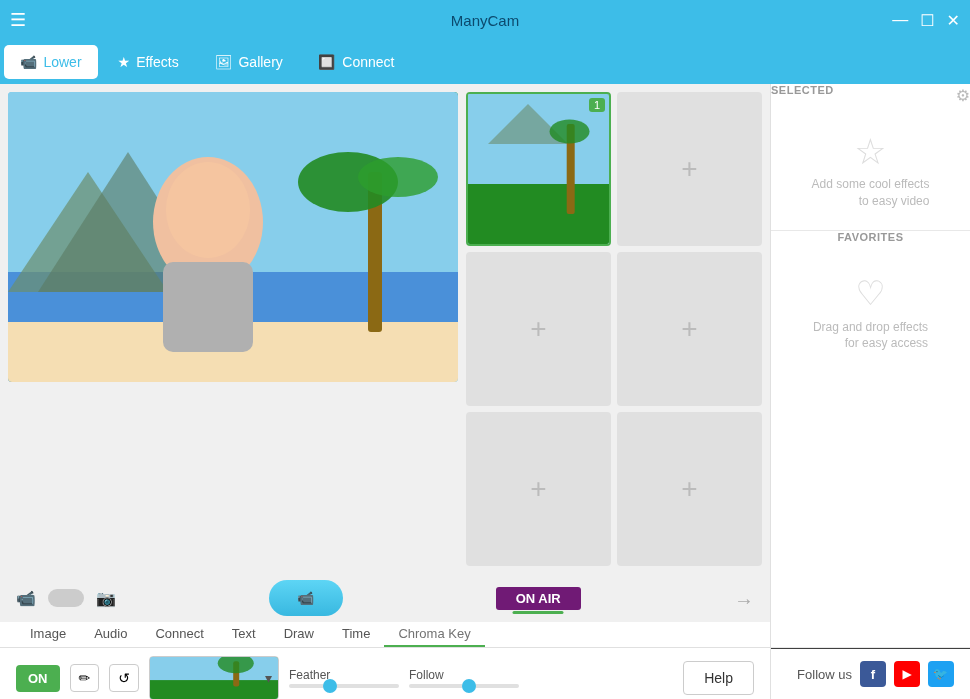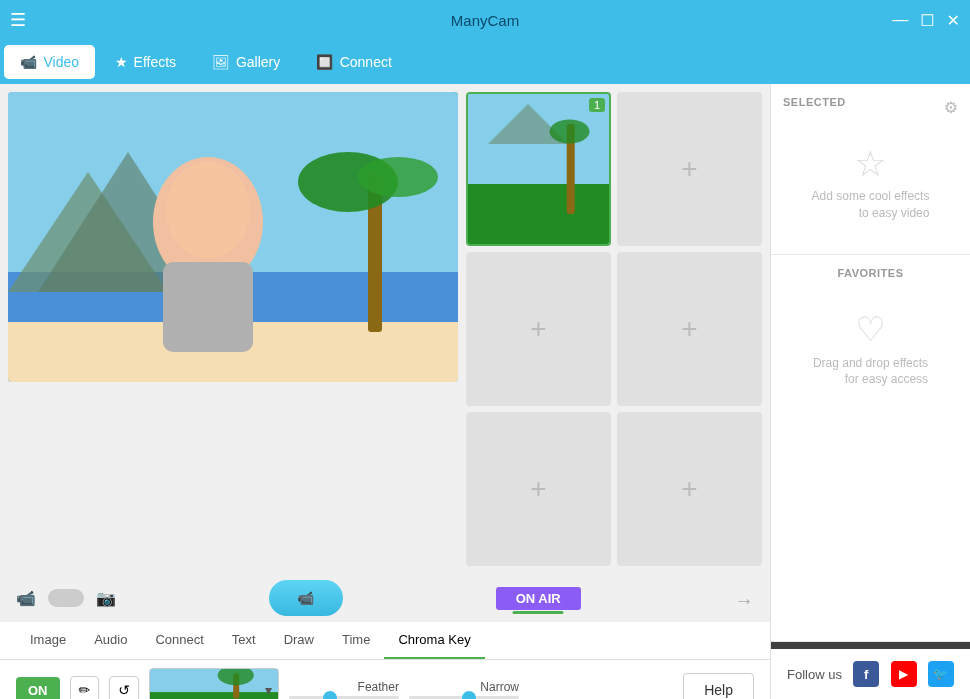--- a/index.html
+++ b/index.html
@@ -164,21 +164,21 @@
       color: white;
       font-size: 14px;
       cursor: pointer;
       display: flex;
       align-items: center;
       gap: 6px;
       margin: 0 auto;
     }
 
     .on-air-badge {
-      background: #8b5cf6;
+      background: #701a75;
       color: white;
       font-size: 13px;
       font-weight: bold;
       padding: 4px 20px;
       border-radius: 3px;
       position: relative;
     }
     .on-air-badge::after {
       content: '';
       position: absolute;
@@ -197,30 +197,30 @@
     .effects-tabs {
       display: flex;
       align-items: flex-end;
       padding: 0 16px;
       background: white;
       border-bottom: 1px solid #e0e0e0;
       gap: 0;
     }
 
     .effects-tab {
-      padding: 10px 14px;
+      padding: 4px 14px;
       font-size: 13px;
       color: #555;
       cursor: pointer;
       border-bottom: 2px solid transparent;
       white-space: nowrap;
     }
 
     .effects-tab.active {
-      color: #000000;
+      color: #737373;
       border-bottom: 2px solid #4caf50;
     }
 
     
     .chroma-controls {
       display: flex;
       align-items: center;
       padding: 8px 16px;
       background: white;
       gap: 10px;
@@ -272,21 +272,21 @@
       right: 6px;
       top: 50%;
       transform: translateY(-50%);
       color: #555;
       font-size: 14px;
     }
 
     .slider-group {
       display: flex;
       flex-direction: column;
-      align-items: flex-end;
+      align-items: flex-start;
       gap: 2px;
     }
 
     .slider-label {
       font-size: 12px;
       color: #555;
     }
 
     .help-btn {
       background: white;
@@ -302,21 +302,20 @@
     
     .right-panel {
       width: 200px;
       background: white;
       border-left: 1px solid #e0e0e0;
       display: flex;
       flex-direction: column;
     }
 
     .right-section {
-      padding: 12px;
       border-bottom: 1px solid #e8e8e8;
     }
 
     .right-section-title {
       font-size: 11px;
       color: #999;
       font-weight: 600;
       letter-spacing: 0.5px;
       text-align: center;
       margin-bottom: 10px;
@@ -369,23 +368,23 @@
     .heart-icon {
       font-size: 34px;
       color: #ddd;
     }
 
     .follow-section {
       margin-top: auto;
       padding: 12px 16px;
       display: flex;
       align-items: center;
-      justify-content: space-between;
+      justify-content: flex-end;
       gap: 8px;
-      border-top: 7px solid #404040;
+      border-top: 1px solid #404040;
     }
 
     .follow-label {
       font-size: 13px;
       color: #555;
     }
 
     .social-icon {
       width: 26px;
       height: 26px;
@@ -428,21 +427,21 @@
   <div class="titlebar-controls">
     <span>—</span>
     <span>☐</span>
     <span>✕</span>
   </div>
 </div>
 
 <div class="tabbar">
   <div class="tab active">
     <span class="tab-icon">📹</span>
-    <span>Video</span>
+    <span>Lower</span>
   </div>
   <div class="tab">
     <span class="tab-icon">★</span>
     <span>Effects</span>
   </div>
   <div class="tab">
     <span class="tab-icon">🖼</span>
     <span>Gallery</span>
   </div>
   <div class="tab">
@@ -561,21 +560,21 @@
         </svg>
         <span class="preview-thumb-arrow">▾</span>
       </div>
 
       <div class="slider-group">
         <span class="slider-label">Feather</span>
         <input type="range" min="0" max="100" value="35" style="">
       </div>
 
       <div class="slider-group">
-        <span class="slider-label">Narrow</span>
+        <span class="slider-label">Follow</span>
         <input type="range" min="0" max="100" value="55" style="">
       </div>
 
       <button class="help-btn">Help</button>
     </div>
 
   </div>
 
   <div class="right-panel">
 

